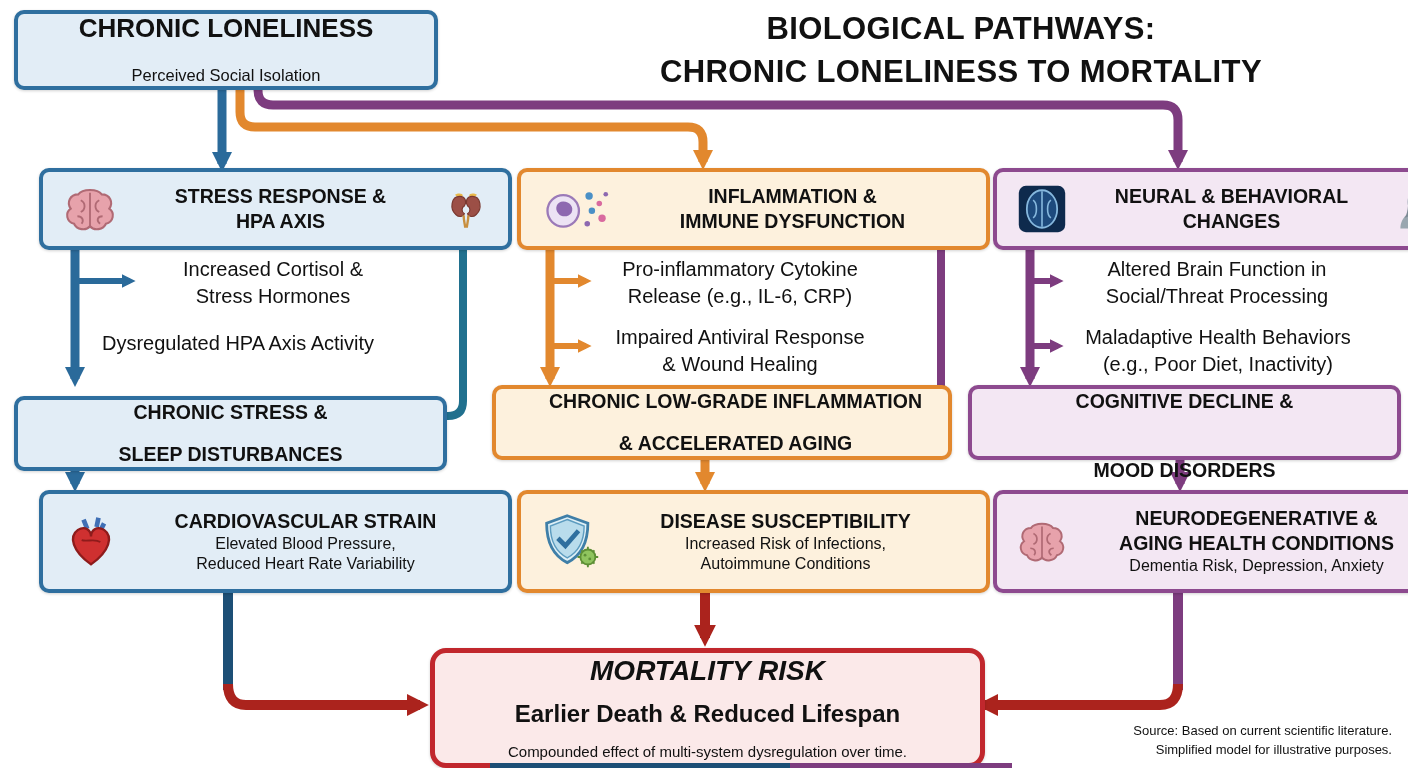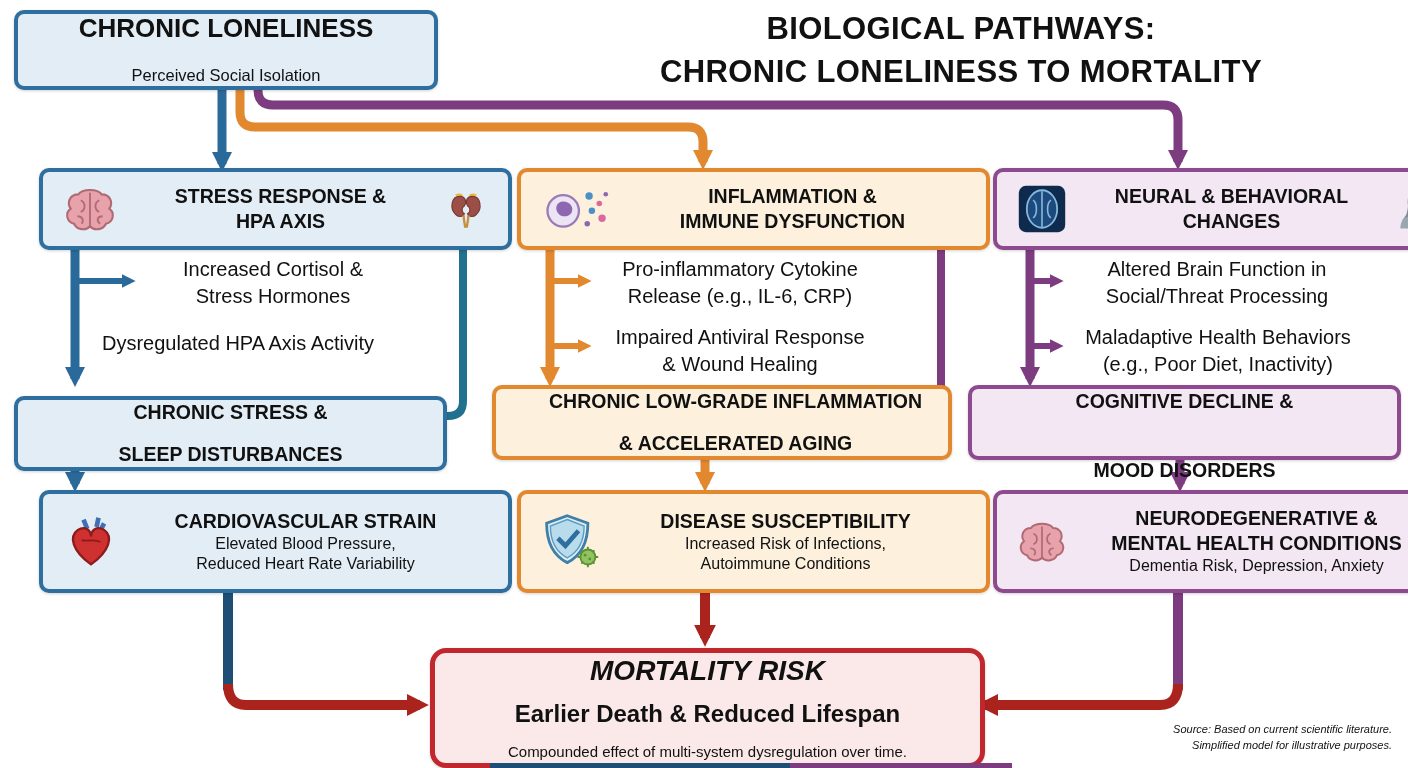--- a/index.html
+++ b/index.html
@@ -35,21 +35,21 @@
   .h1{font-size:26px;font-weight:bold;line-height:1.15;}
   .h2{font-size:19.5px;font-weight:bold;line-height:1.28;}
   .subtle{font-size:16.5px;line-height:1.25;}
   .sub{font-size:16px;line-height:1.28;}
   .bullet{position:absolute;z-index:2;font-size:20px;line-height:1.35;text-align:center;}
   .page-title{position:absolute;z-index:2;font-size:31px;font-weight:bold;line-height:1.38;
               text-align:center;letter-spacing:.4px;}
   .mort-title{font-size:28px;font-weight:bold;line-height:1.25;font-style:italic;}
   .mort-sub{font-size:24px;font-weight:bold;line-height:1.35;}
   .mort-note{font-size:15px;line-height:1.45;}
-  .source{position:absolute;z-index:2;font-size:11px;line-height:1.45;text-align:right;font-style:italic;}
+  .source{position:absolute;z-index:2;font-size:13px;line-height:1.45;text-align:right;}
   .strip{position:absolute;z-index:2;height:5px;}
 </style>
 </head>
 <body>
 
 <div class="canvas">
 
   <svg class="arrows" width="1408" height="768" viewBox="0 0 1408 768">
     <defs>
       <marker id="m-blue" viewBox="0 0 10 10" refX="6" refY="5" markerWidth="20" markerHeight="20" orient="auto" markerUnits="userSpaceOnUse">
@@ -251,21 +251,21 @@
 
   <div class="box purple row" style="left:968px;top:490px;width:425px;height:95px;">
     <span class="icon">
       <svg viewBox="0 0 64 56" width="50" height="44">
         <path d="M18 10 C8 10 4 20 9 27 C2 32 4 43 13 45 C16 52 27 54 32 48 C37 54 48 52 51 45 C60 43 62 32 55 27 C60 20 56 10 46 10 C41 3 23 3 18 10 Z" fill="#e7a2ab" stroke="#b06a74" stroke-width="2.5"></path>
         <path d="M32 8 V48 M21 17 C27 20 27 28 21 31 M43 17 C37 20 37 28 43 31 M17 36 C23 36 25 41 22 45 M47 36 C41 36 39 41 44 45" fill="none" stroke="#b06a74" stroke-width="2.2"></path>
       </svg>
     </span>
     <div class="txt">
       <div class="h2">NEURODEGENERATIVE &amp;</div>
-      <div class="h2">MENTAL HEALTH CONDITIONS</div>
+      <div class="h2">AGING HEALTH CONDITIONS</div>
       <div class="sub">Dementia Risk, Depression, Anxiety</div>
     </div>
   </div>
 
   <div class="box red" style="left:430px;top:648px;width:545px;height:110px;border-width:5px;border-radius:16px;">
     <div class="mort-title">MORTALITY RISK</div>
     <div class="mort-sub">Earlier Death &amp; Reduced Lifespan</div>
     <div class="mort-note">Compounded effect of multi-system dysregulation over time.</div>
   </div>
 

